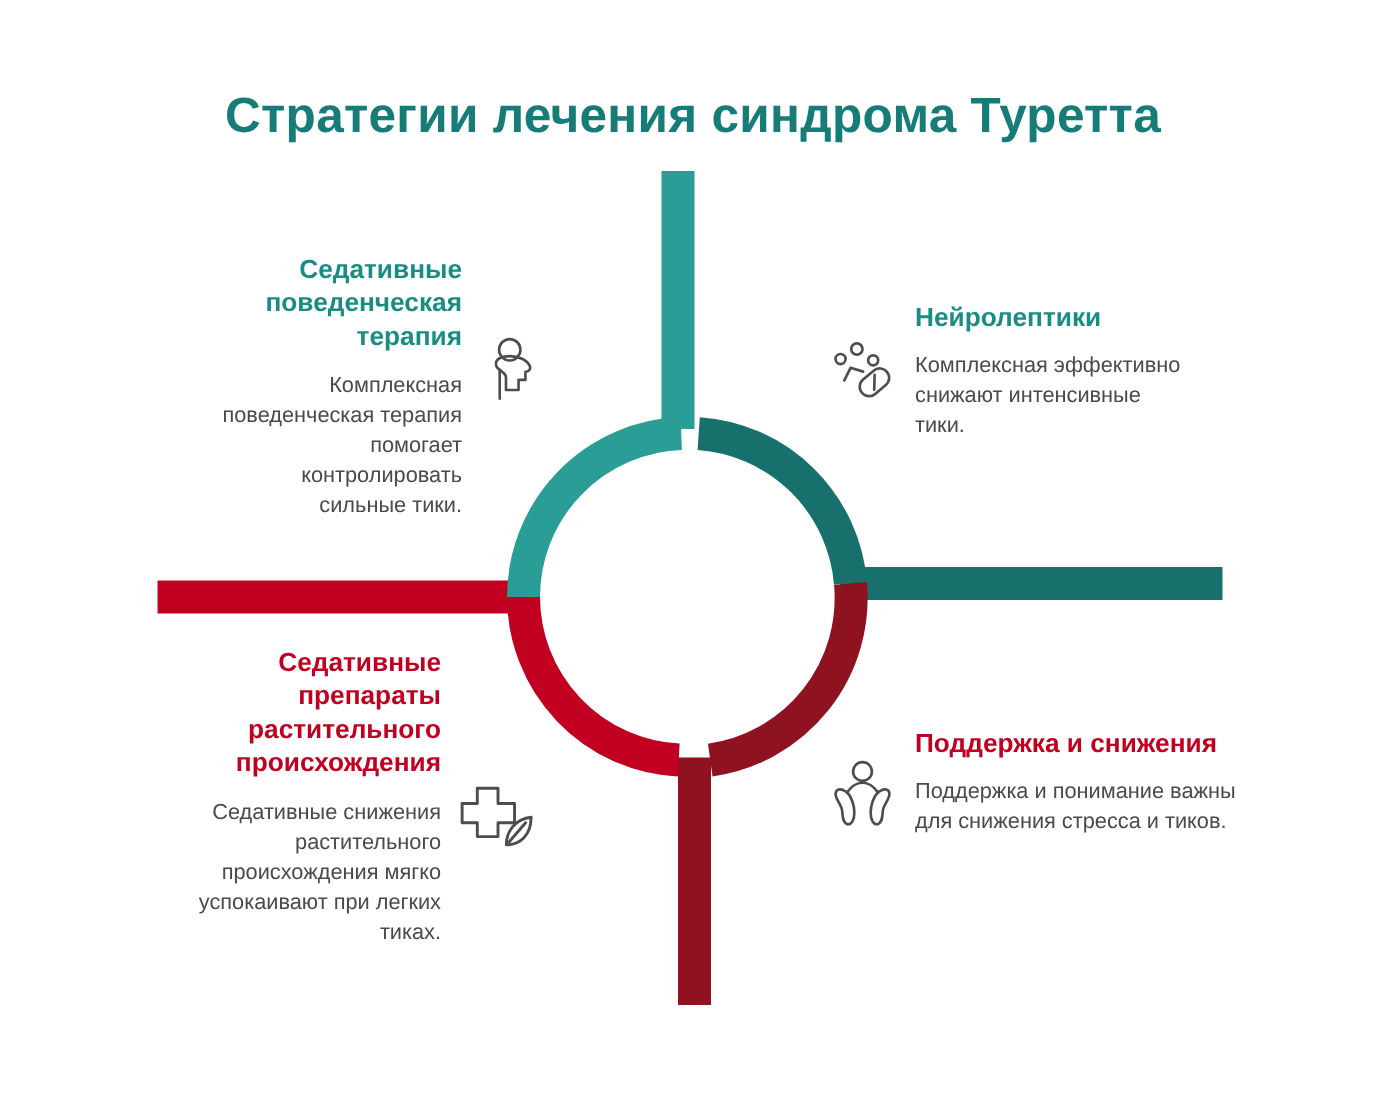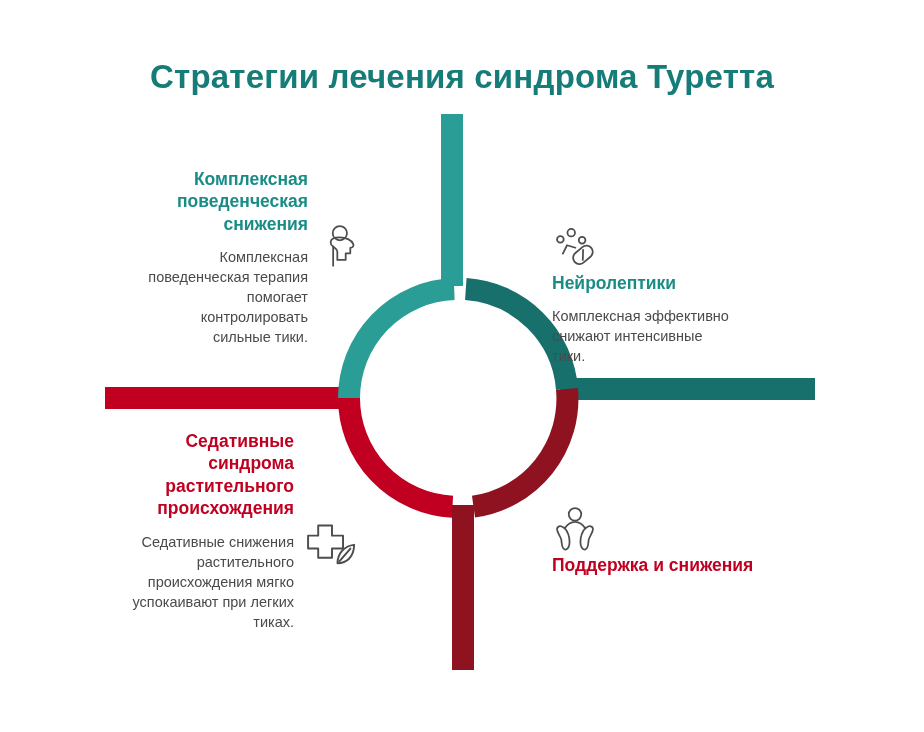--- a/index.html
+++ b/index.html
@@ -72,21 +72,21 @@
     text-align: right;
   }
   .quad-left .icon-box {
     margin-left: 10px;
     flex: 0 0 auto;
   }
 
   
   .quad-right {
     display: flex;
-    flex-direction: column;
+    flex-direction: row;
     align-items: flex-start;
   }
   .quad-right .text-col {
     text-align: left;
   }
   .quad-right .icon-box {
     margin-right: 12px;
     flex: 0 0 auto;
   }
 
@@ -152,21 +152,21 @@
 
     <path d="M 465.8 289.07 A 109 109 0 0 1 567 389" fill="none" stroke="#17706C" stroke-width="22"></path>
 
     <path d="M 349 398 A 109 109 0 0 0 452.5 506.7" fill="none" stroke="#C10021" stroke-width="22"></path>
 
     <path d="M 567 389 A 109 109 0 0 1 473.5 506.7" fill="none" stroke="#8E1220" stroke-width="22"></path>
   </svg>
 
   <div class="quad quad-left" id="block-behavioral">
     <div class="text-col">
-      <div class="quad-heading teal-head">Комплексная поведенческая снижения</div>
+      <div class="quad-heading teal-head">Седативные поведенческая терапия</div>
       <div class="quad-body">Комплексная поведенческая терапия помогает контролировать сильные тики.</div>
     </div>
     <div class="icon-box" style="margin-top:56px;">
       <svg width="42" height="46" viewBox="0 0 100 110">
         <circle cx="52" cy="22" r="17"></circle>
         <path d="M 30 44 C 30 36 40 32 52 32 C 66 32 80 38 84 48 C 86 53 82 57 77 57
                  L 77 70 L 66 70 L 66 86 L 46 86 L 46 66
                  C 46 60 40 57 36 54 C 31 51 30 48 30 44 Z"></path>
         <path d="M 36 54 L 36 100"></path>
       </svg>
@@ -185,21 +185,21 @@
       </svg>
     </div>
     <div class="text-col">
       <div class="quad-heading teal-head">Нейролептики</div>
       <div class="quad-body">Комплексная эффективно снижают интенсивные тики.</div>
     </div>
   </div>
 
   <div class="quad quad-left" id="block-sedatives">
     <div class="text-col">
-      <div class="quad-heading red-head">Седативные синдрома растительного происхождения</div>
+      <div class="quad-heading red-head">Седативные препараты растительного происхождения</div>
       <div class="quad-body">Седативные снижения растительного происхождения мягко успокаивают при легких тиках.</div>
     </div>
     <div class="icon-box" style="margin-top:90px;">
       <svg width="56" height="46" viewBox="0 0 120 100">
         <path d="M 30 12 L 60 12 L 60 34 L 84 34 L 84 62 L 60 62 L 60 82 L 30 82
                  L 30 62 L 8 62 L 8 34 L 30 34 Z"></path>
         <path d="M 108 54 C 108 80 92 94 72 94 C 72 74 86 56 108 54 Z"></path>
         <path d="M 76 90 L 100 62"></path>
       </svg>
     </div>
@@ -213,16 +213,17 @@
         <path d="M 28 52 C 20 46 12 48 12 56 C 12 64 20 72 22 80
                  C 24 90 22 100 30 104 C 38 106 42 96 42 86
                  C 42 74 38 62 30 52 Z"></path>
         <path d="M 82 52 C 90 46 98 48 98 56 C 98 64 90 72 88 80
                  C 86 90 88 100 80 104 C 72 106 68 96 68 86
                  C 68 74 72 62 80 52 Z"></path>
       </svg>
     </div>
     <div class="text-col">
       <div class="quad-heading red-head">Поддержка и снижения</div>
+      <div class="quad-body">Поддержка и понимание важны для снижения стресса и тиков.</div>
     </div>
   </div>
 
 </div>
 
 </body></html>

